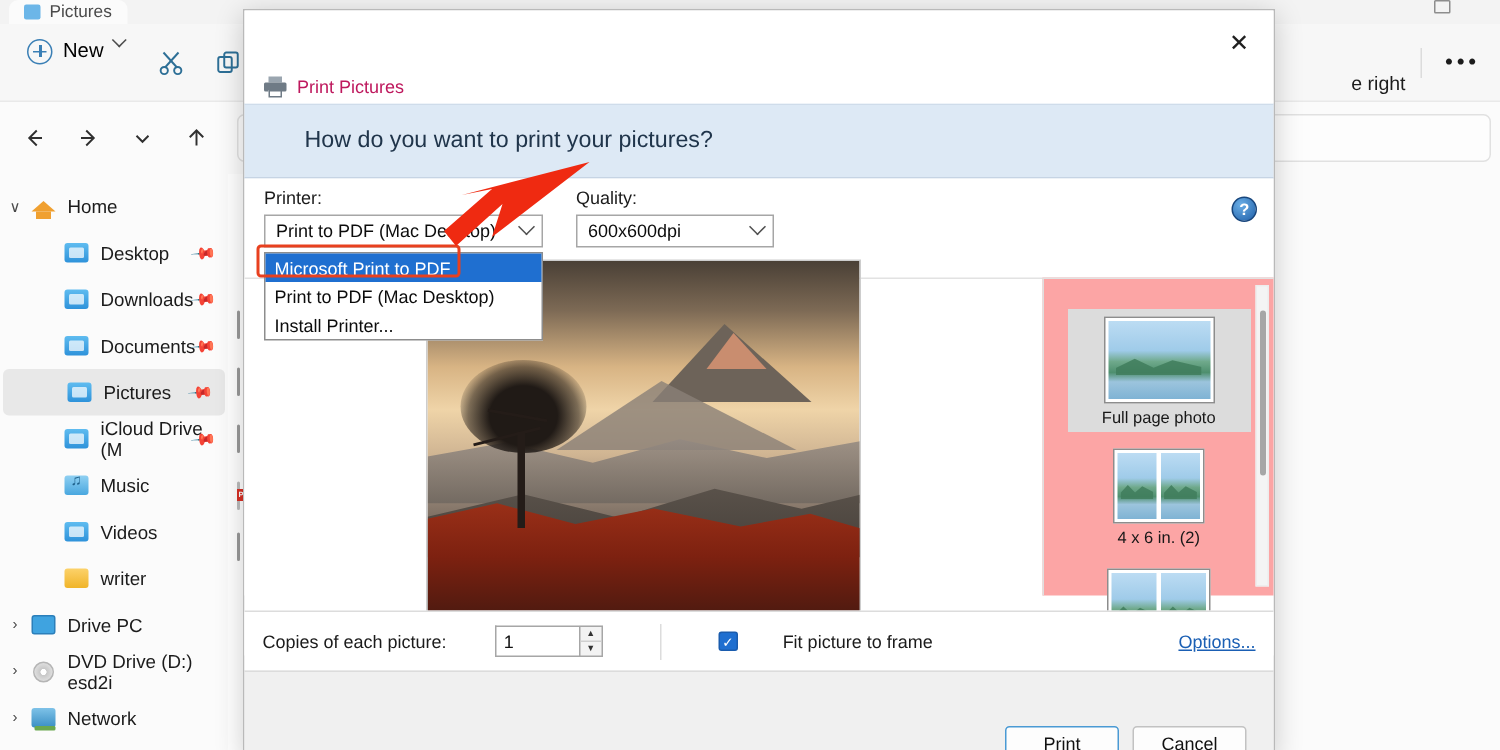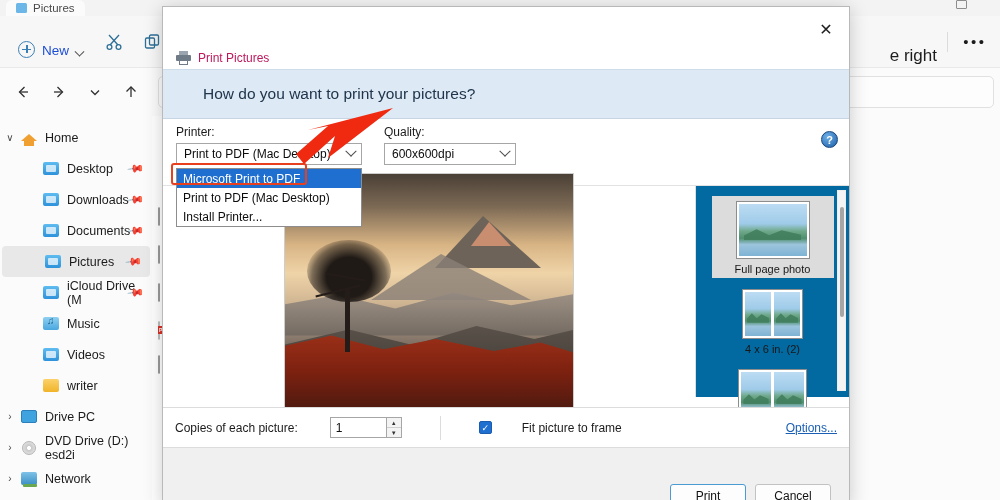--- a/index.html
+++ b/index.html
@@ -34,40 +34,40 @@
     width: 11px; height: 9px; border: 1.3px solid #8d8d8d;
     border-radius: 1px;
   }
 
   .cmdbar {
     position: absolute; left: 0; top: 16px; width: 1000px; height: 52px;
     background: #f7f7f7; border-bottom: 1px solid #e9e9e9;
     display: flex; align-items: center; padding: 0 8px; gap: 4px;
   }
   .cb-btn {
-    height: 32px; display: flex; align-items: flex-end; gap: 7px;
+    height: 32px; display: flex; align-items: flex-start; gap: 7px;
     padding: 0 10px; border-radius: 5px;
-    font-size: 13.5px; color: #1d4ed8; cursor: default;
+    font-size: 13.5px; color: #000000; cursor: default;
   }
   .plus-circle {
     width: 17px; height: 17px; border: 1.4px solid #3a7fb5;
     border-radius: 50%; position: relative; flex: none;
   }
   .plus-circle::before, .plus-circle::after {
     content: ""; position: absolute; background: #3a7fb5;
   }
   .plus-circle::before { left: 3.4px; top: 7.2px; width: 8.5px; height: 1.4px; }
   .plus-circle::after  { top: 3.4px; left: 7.2px; height: 8.5px; width: 1.4px; }
   .chev-sm {
     width: 7px; height: 7px; border-right: 1.3px solid #4d4d4d;
     border-bottom: 1.3px solid #4d4d4d; transform: rotate(45deg) translate(-2px,-2px);
   }
   .cb-icon { width: 34px; height: 32px; display: flex; align-items: center; justify-content: center; border-radius: 5px; }
   .cb-sep { width: 1px; height: 20px; background: #dcdcdc; margin: 0 6px; }
-  .cb-text { font-size: 17px; color: #1c1c1c; margin-top: 28px; }
+  .cb-text { font-size: 13px; color: #1c1c1c; margin-top: 28px; }
   .dots { letter-spacing: 2.5px; font-size: 15px; color: #1c1c1c; }
 
   .navbar {
     position: absolute; left: 0; top: 68px; width: 1000px; height: 48px;
     background: #fbfbfb;
     display: flex; align-items: center; padding: 0 6px; gap: 2px;
   }
   .nav-btn {
     width: 34px; height: 32px; display: flex; align-items: center;
     justify-content: center; border-radius: 5px; color: #303030;
@@ -265,22 +265,22 @@
     background: radial-gradient(circle at 40% 30%, #ffffff, #e6eef6);
     display: flex; align-items: center; justify-content: center;
   }
   .tri-l { width: 0; height: 0; border-top: 4.5px solid transparent; border-bottom: 4.5px solid transparent; border-right: 6px solid #a9bccd; margin-right: 1px; }
   .tri-r { width: 0; height: 0; border-top: 4.5px solid transparent; border-bottom: 4.5px solid transparent; border-left: 6px solid #15508f; margin-left: 2px; }
   .rnd-btn.on { border-color: #3c7ab5; background: radial-gradient(circle at 40% 30%, #ffffff, #d7e6f4); }
 
   
   .layouts {
     position: absolute; right: 0; top: 66px; width: 154px; bottom: 40px;
-    background: #0369a1; border-left: 1px solid #dfdfdf; border-top: 1px solid #e2e2e2;
-    padding: 10px 0 0 0;
+    background: #fca5a5; border-left: 1px solid #dfdfdf; border-top: 1px solid #e2e2e2;
+    padding: 20px 0 0 0;
   }
   .lay-item {
     width: 122px; margin: 0 auto 6px auto; padding: 5px 0 3px 0;
     display: flex; flex-direction: column; align-items: center; gap: 4px;
   }
   .lay-item.sel { background: #dcdcdc; }
   .lay-thumb {
     border: 1px solid #8d8d8d; background: #fff; padding: 2px;
     display: flex; gap: 3px;
   }

